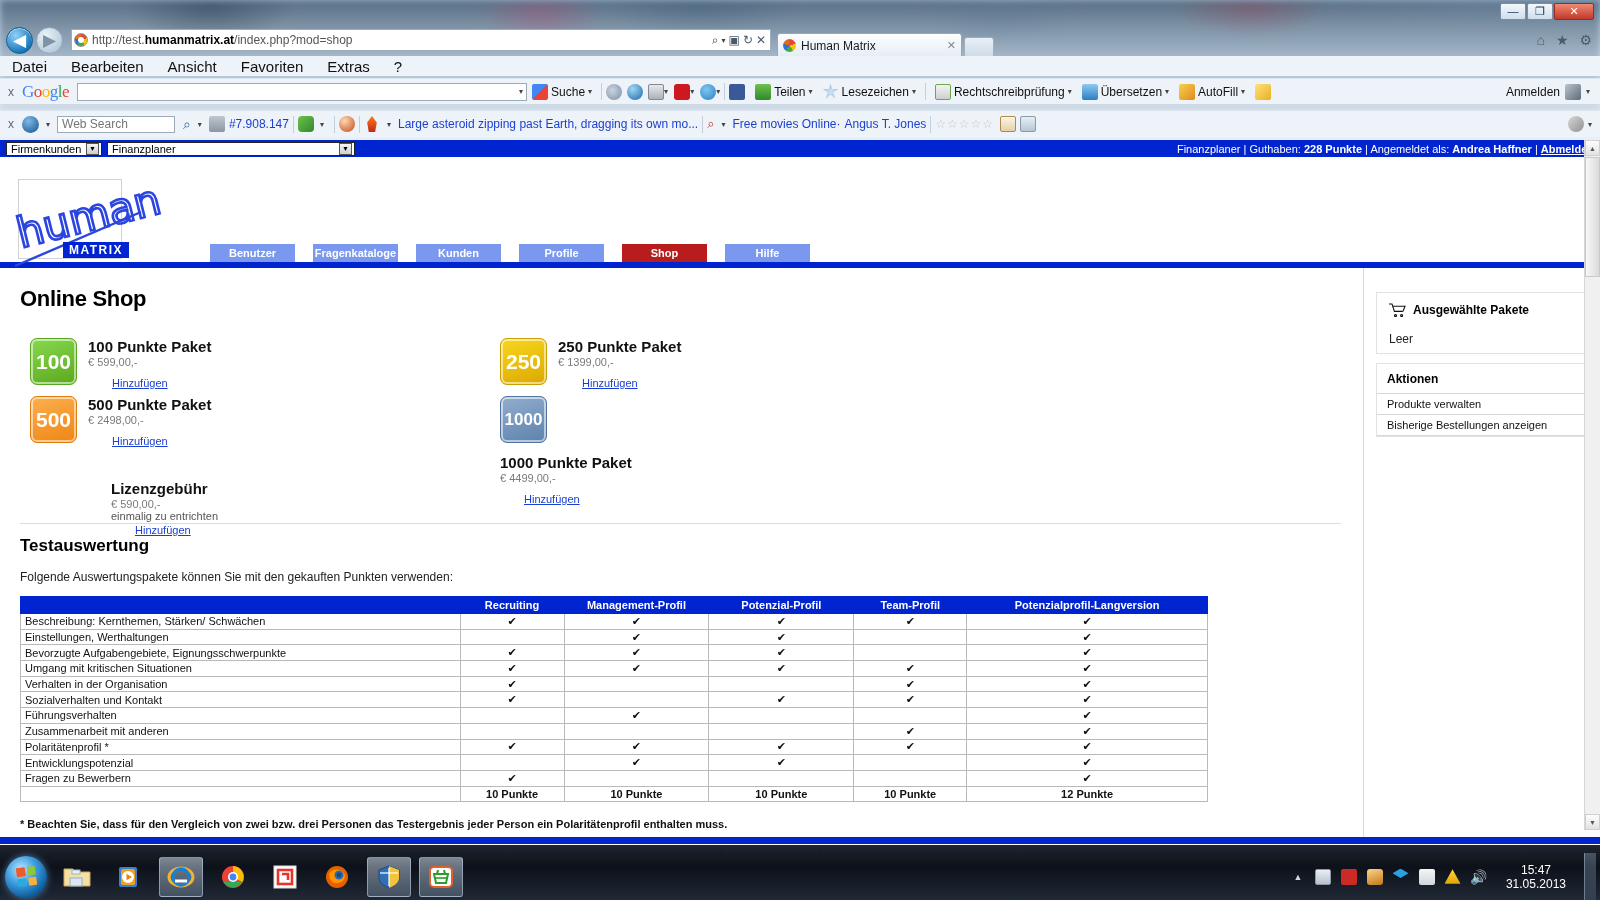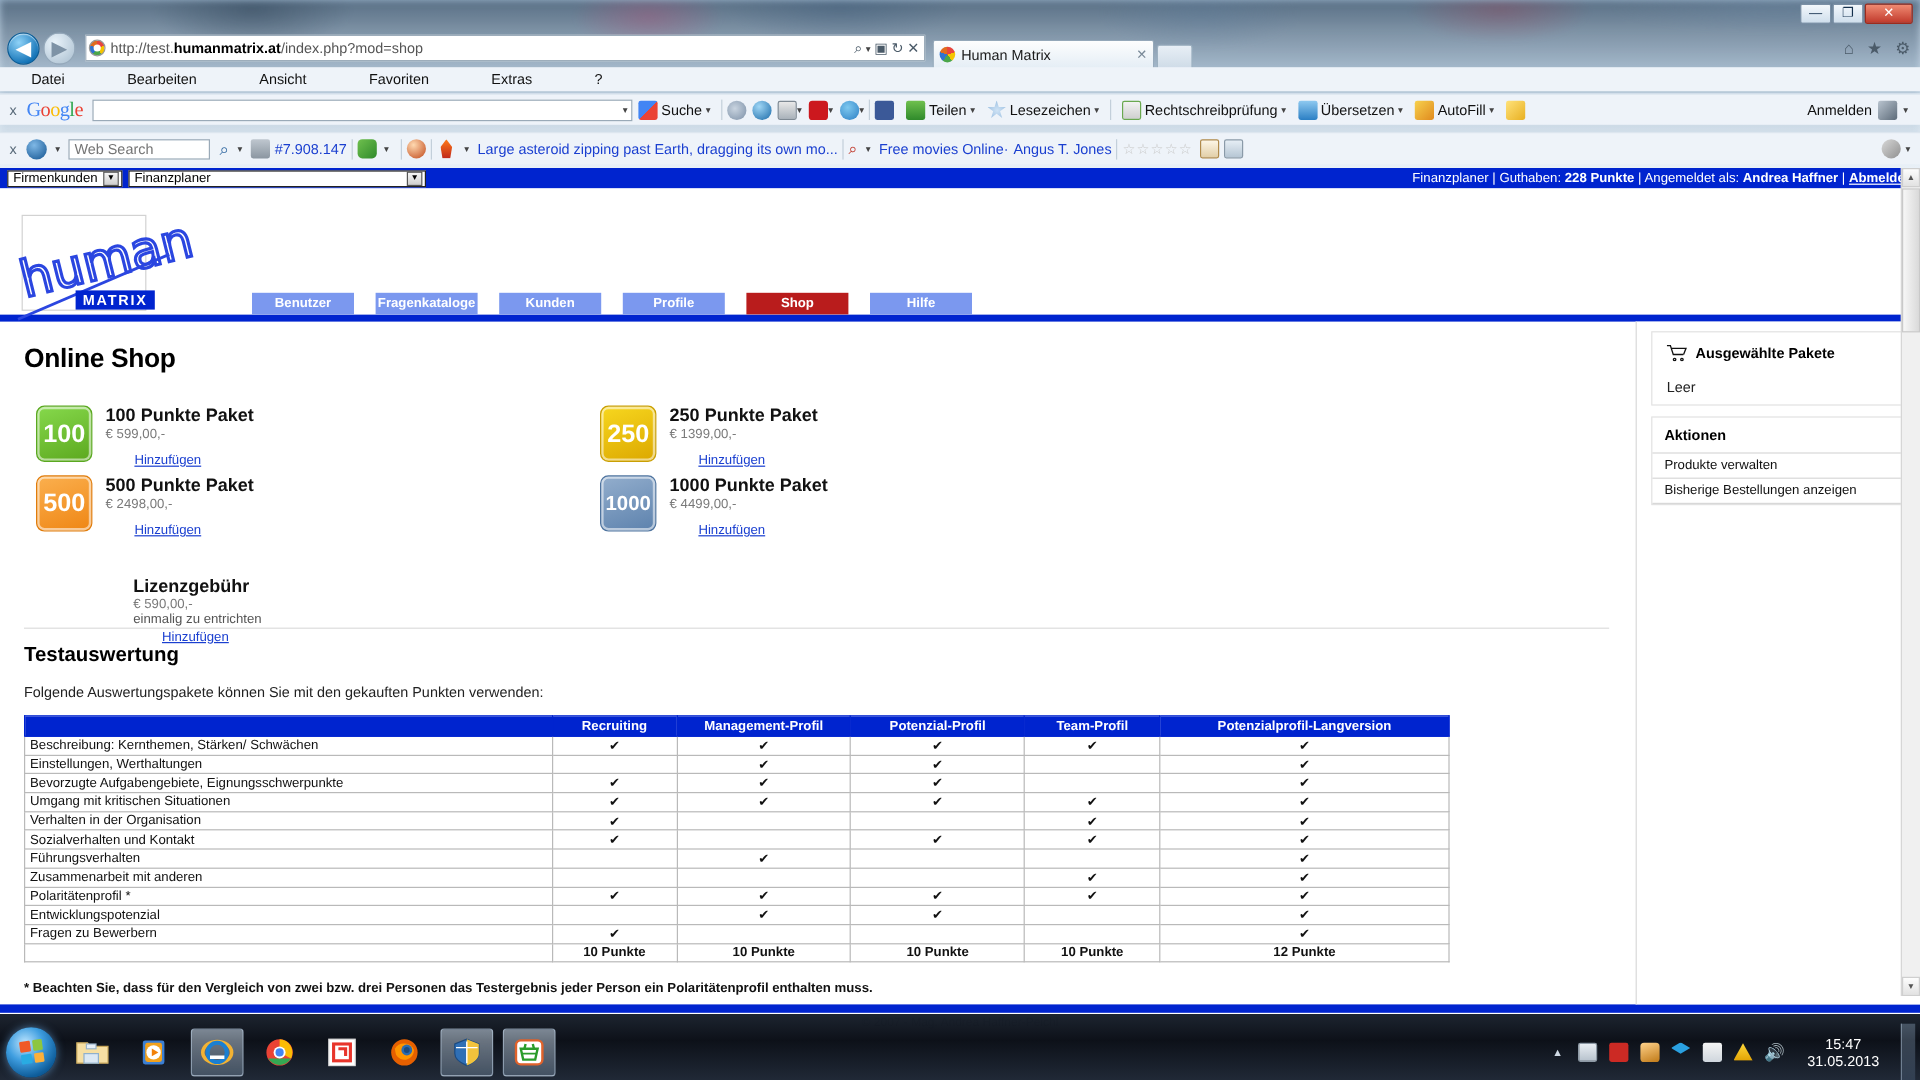--- a/index.html
+++ b/index.html
@@ -68,21 +68,21 @@
   }
   #tab-favicon { width:13px; height:13px; border-radius:50%;
     background:conic-gradient(#e8453c 0deg 72deg,#f5c400 72deg 144deg,#4aa64a 144deg 216deg,#2f73d0 216deg 288deg,#e06c1f 288deg 360deg); }
   #tab-title { flex:1; font-size:12px; color:#1a1a1a; white-space:nowrap; overflow:hidden; }
   #tab-close { color:#7a8a99; font-size:11px; }
   #new-tab-btn { width:30px; height:20px; background:linear-gradient(180deg,#e8eff6,#cedbe7); border:1px solid #9cb0c0; border-bottom:none; border-radius:3px 3px 0 0; align-self:flex-end; margin-bottom:-1px; margin-left:2px; }
   #chrome-right-icons { margin-left:auto; margin-right:8px; display:flex; gap:11px; color:#4b5b69; font-size:14px; align-items:center; }
 
   
   #menu-row { position:absolute; left:0; top:56px; width:1600px; height:20px; background:#eef3f9; display:flex; align-items:center; gap:0; z-index:4; }
-  .menu-item { padding:2px 26px; font-size:12px; color:#111; }
+  .menu-item { padding:2px 12px; font-size:15px; color:#111; }
 
   
   #google-toolbar { position:absolute; left:0; top:78px; width:1600px; height:26px; background:#eef3f9; border-top:1px solid #dde6ef; display:flex; align-items:center; z-index:4; font-size:12px; }
   #alexa-toolbar { position:absolute; left:0; top:110px; width:1600px; height:27px; background:#eef3f9; border-top:1px solid #dde6ef; display:flex; align-items:center; z-index:4; font-size:12px; }
   .tb-x { color:#5a6b7a; padding:0 8px; font-size:12px; }
   #google-logo { font-family:"Liberation Serif", serif; font-size:17px; letter-spacing:-.5px; padding-right:8px; }
   #google-logo .b{color:#4285F4}.r{color:#EA4335}.y{color:#FBBC05}.g{color:#34A853}
   #google-search-box { width:450px; height:18px; background:#fff; border:1px solid #9aaab8; display:flex; align-items:center; justify-content:flex-end; padding-right:3px; }
   .caret { font-size:8px; color:#444; }
   .tb-btn { display:flex; align-items:center; gap:3px; padding:0 5px; color:#111; white-space:nowrap; }
@@ -107,21 +107,21 @@
 
   #header-area { height:105px; position:relative; background:#fff; }
   #logo-box { position:absolute; left:18px; top:22px; width:104px; height:80px; border:1px solid #d2d2d2; }
   #nav-tabs { position:absolute; left:210px; bottom:0; display:flex; gap:18px; }
   .nav-tab { width:85px; height:18px; background:#7b98ef; color:#fff; font-size:11px; font-weight:bold; display:flex; align-items:center; justify-content:center; }
   .nav-tab.active { background:#b91c1c; }
   #blue-bar { height:6px; background:#0024cf; }
 
   #content-wrap { display:flex; height:569px; }
   #main-col { width:1363px; position:relative; padding:18px 0 0 20px; }
-  #side-col { width:237px; background:#fff; border-left:1px solid #d9d9d9; padding:8px 12px 0 12px; }
+  #side-col { width:237px; background:#fff; border-left:1px solid #d9d9d9; padding:24px 12px 0 12px; }
 
   h1#page-title { font-size:22px; margin:0 0 26px 0; font-weight:bold; color:#000; letter-spacing:-.3px; }
 
   #products { position:relative; height:185px; }
   .product { position:absolute; display:flex; gap:11px; }
   .prod-icon { width:47px; height:47px; border-radius:7px; display:flex; align-items:center; justify-content:center;
     color:#fff; font-size:21px; font-weight:600; flex:0 0 auto; box-shadow:inset 0 0 0 2px rgba(255,255,255,.55); }
   .prod-icon.sm { font-size:17px; }
   .prod-name { font-size:15px; font-weight:bold; color:#111; margin:0 0 1px 0; }
   .prod-price { font-size:11px; color:#7a7a7a; margin:0 0 8px 0; }
@@ -401,21 +401,21 @@
 
         <div class="product" style="left:10px; top:58px;">
           <div class="prod-icon" style="background:linear-gradient(160deg,#fbb04f,#ef8614);border:1px solid #e07c0c;">500</div>
           <div>
             <p class="prod-name">500 Punkte Paket</p>
             <p class="prod-price">€ 2498,00,-</p>
             <a class="prod-add" href="#">Hinzufügen</a>
           </div>
         </div>
 
-        <div class="product" style="left:480px; top:58px;">
+        <div class="product" style="left:480px; top:58px;flex-direction:column;">
           <div class="prod-icon sm" style="background:linear-gradient(160deg,#93aecd,#5d82ad);border:1px solid #4f749f;">1000</div>
           <div>
             <p class="prod-name">1000 Punkte Paket</p>
             <p class="prod-price">€ 4499,00,-</p>
             <a class="prod-add" href="#">Hinzufügen</a>
           </div>
         </div>
 
         <div class="license">
           <p class="prod-name">Lizenzgebühr</p>

